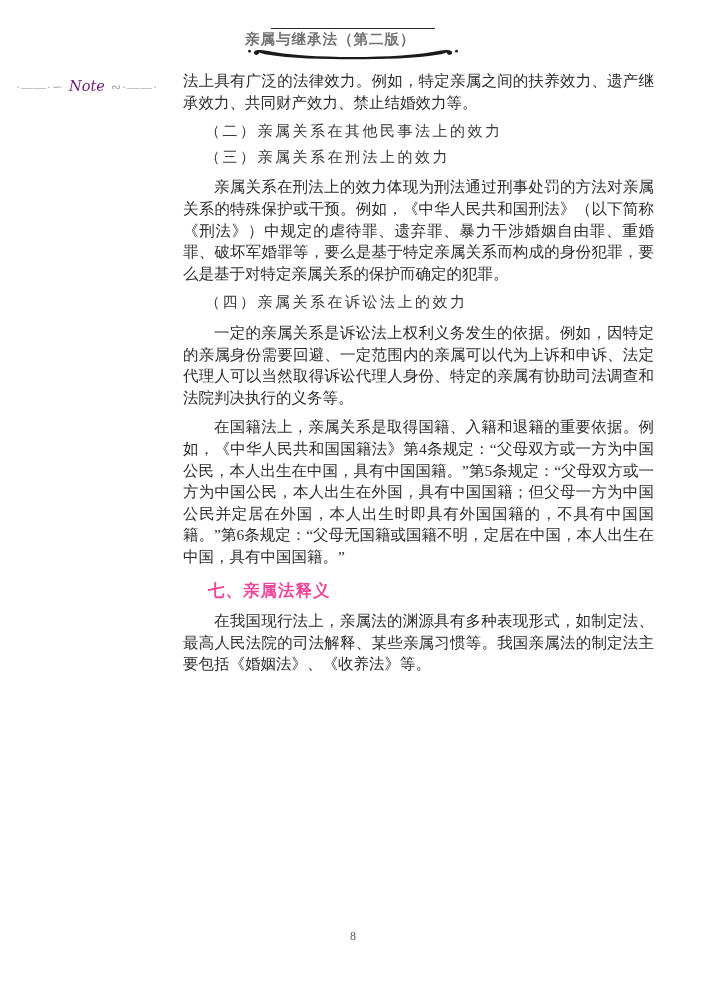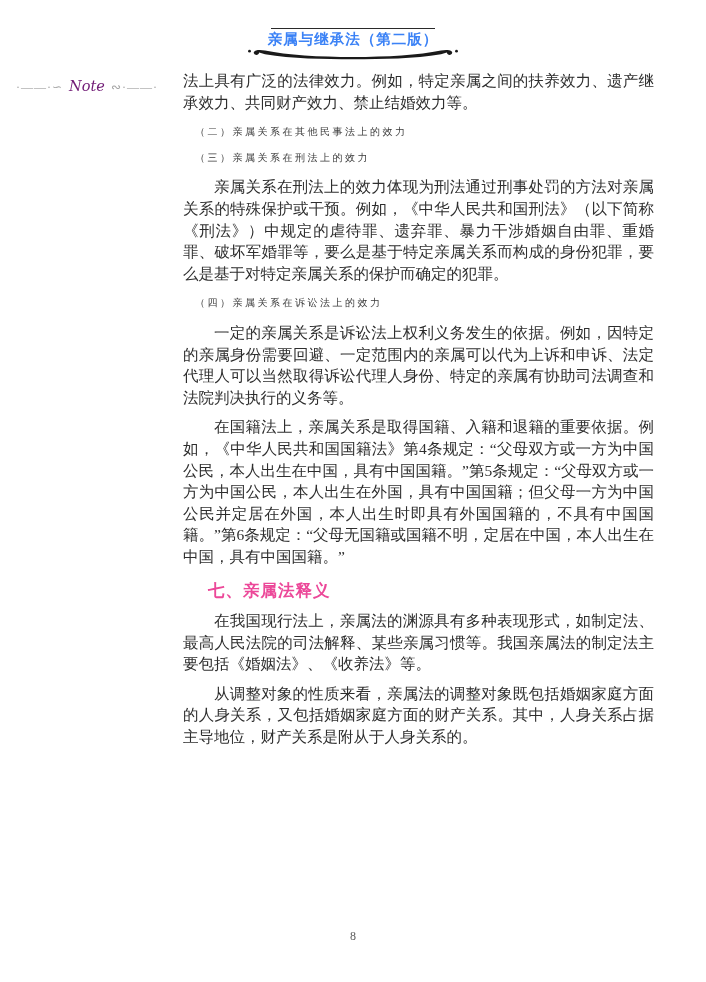--- a/index.html
+++ b/index.html
@@ -17,22 +17,21 @@
     position: absolute; top: 24px; left: 0; width: 706px;
     display: flex; justify-content: center;
   }
   .header-banner { position: relative; width: 216px; height: 34px; }
   .header-topline {
     position: absolute; top: 4px; left: 26px; right: 26px;
     border-top: 1px solid #2a2a2a;
   }
   .header-title {
     position: absolute; top: 6px; left: 0; width: 100%;
-    text-align: center;
-    font-size: 14.5px; font-weight: bold; color: #3b82f6;
+    font-size: 14.5px; font-weight: bold; color: #737373;
     letter-spacing: 1px; white-space: nowrap;
   }
   .header-swoosh { position: absolute; left: -8px; bottom: -2px; width: 232px; height: 14px; }
 
   
   .margin-note {
     position: absolute; top: 78px; left: 2px; width: 170px;
     text-align: center; color: #9b9b9b;
     font-size: 12.5px; white-space: nowrap;
   }
@@ -47,21 +46,21 @@
     position: absolute; top: 62px; left: 175px; width: 487px;
     font-size: 15.5px; line-height: 21.6px;
     color: #2e2e2e; text-align: justify;
     text-justify: inter-ideograph;
   }
   .content p { margin: 8px; text-indent: 2em; }
   .content p.cont { text-indent: 0; }
   .h-sub {
     margin: 4px 0; text-indent: 2em;
     letter-spacing: 2.5px; color: #3a3a3a;
-    font-size: 10px;
+    font-size: 15px;
   }
   .h-main {
     margin: 13px 0 7px; text-indent: 2em;
     font-family: "Liberation Sans", sans-serif;
     font-weight: bold; font-size: 16.5px; color: #ec4899;
     letter-spacing: 1px;
   }
 
   
   .page-number {
@@ -112,18 +111,17 @@
     <p>一定的亲属关系是诉讼法上权利义务发生的依据。例如，因特定的亲属身份需要回避、一定范围内的亲属可以代为上诉和申诉、法定代理人可以当然取得诉讼代理人身份、特定的亲属有协助司法调查和法院判决执行的义务等。</p>
 
 
     <p>在国籍法上，亲属关系是取得国籍、入籍和退籍的重要依据。例如，《中华人民共和国国籍法》第4条规定：“父母双方或一方为中国公民，本人出生在中国，具有中国国籍。”第5条规定：“父母双方或一方为中国公民，本人出生在外国，具有中国国籍；但父母一方为中国公民并定居在外国，本人出生时即具有外国国籍的，不具有中国国籍。”第6条规定：“父母无国籍或国籍不明，定居在中国，本人出生在中国，具有中国国籍。”</p>
 
     <div class="h-main">七、亲属法释义</div>
 
 
     <p>在我国现行法上，亲属法的渊源具有多种表现形式，如制定法、最高人民法院的司法解释、某些亲属习惯等。我国亲属法的制定法主要包括《婚姻法》、《收养法》等。</p>
 
-    <p>从调整对象的性质来看，亲属法的调整对象既包括婚姻家庭方面的人身关系，又包括婚姻家庭方面的财产关系。其中，人身关系占据主导地位，财产关系是附从于人身关系的。</p>
   </div>
 
   <div class="page-number">8</div>
 
 </div>
 
 </body></html>

